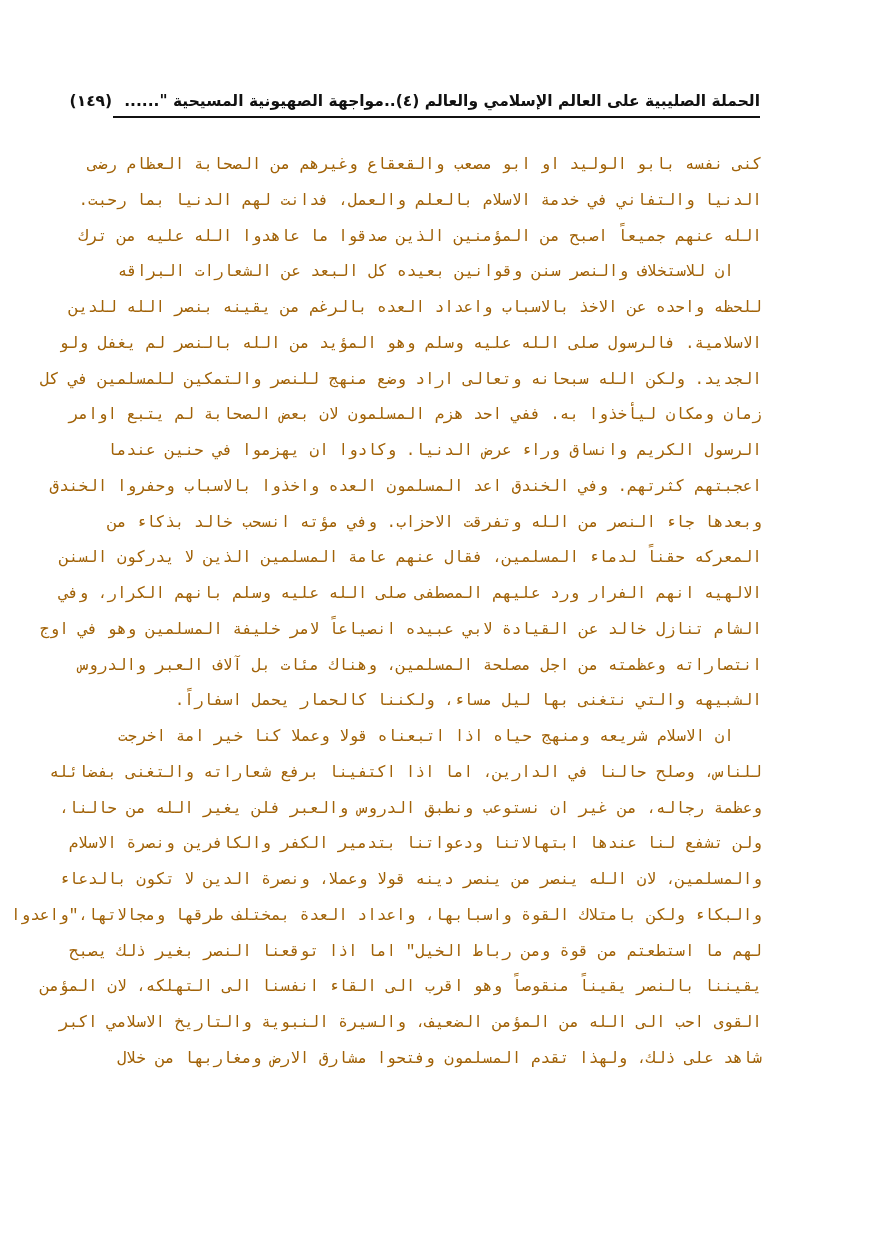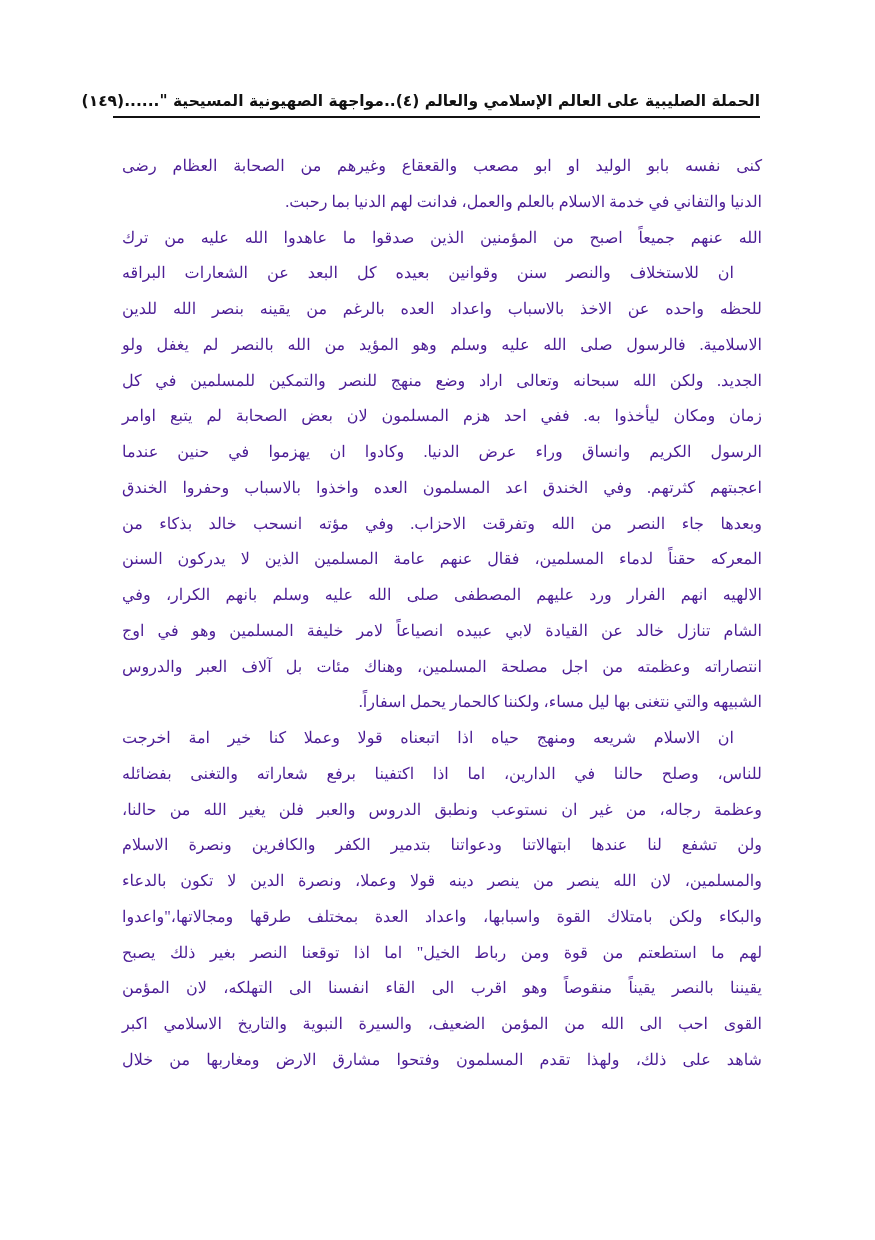--- a/index.html
+++ b/index.html
@@ -3,27 +3,27 @@
 <meta charset="utf-8">
 <style>
   html, body { margin:0; padding:0; background:#ffffff; }
   body { width:875px; height:1240px; position:relative; overflow:hidden; }
   .page { position:absolute; left:0; top:0; width:875px; height:1240px; background:#fff; }
   .header {
     position:absolute; left:113px; top:86px; width:647px; height:30px;
     direction:rtl; font-family:"DejaVu Sans", sans-serif; font-weight:bold;
     font-size:15.5px; color:#111; white-space:nowrap; display:flex; align-items:center;
   }
-  .header .title { flex:0 0 auto; }
+  .header .title { flex:0 0 auto;margin-left:12px; }
   .header .page-num { margin-right:auto; direction:rtl;margin-left:16px; }
   .rule { position:absolute; left:113px; top:116px; width:647px; height:1.5px; background:#111; }
   .body-text {
     position:absolute; left:122px; top:148px; width:640px;
-    direction:rtl; font-family:Liberation Serif, serif; font-size:16px;
-    color:#4c1d95;
+    direction:rtl; font-family:Liberation Mono, monospace; font-size:16px;
+    color:#a16207;
   }
   .line {
     height:35.75px; line-height:35.75px; white-space:nowrap;
     text-align:justify; text-align-last:justify; overflow:visible;
   }
   .line.last { text-align-last:right; }
   .line.indent { padding-right:28px; }
 </style>
 </head>
 <body>

